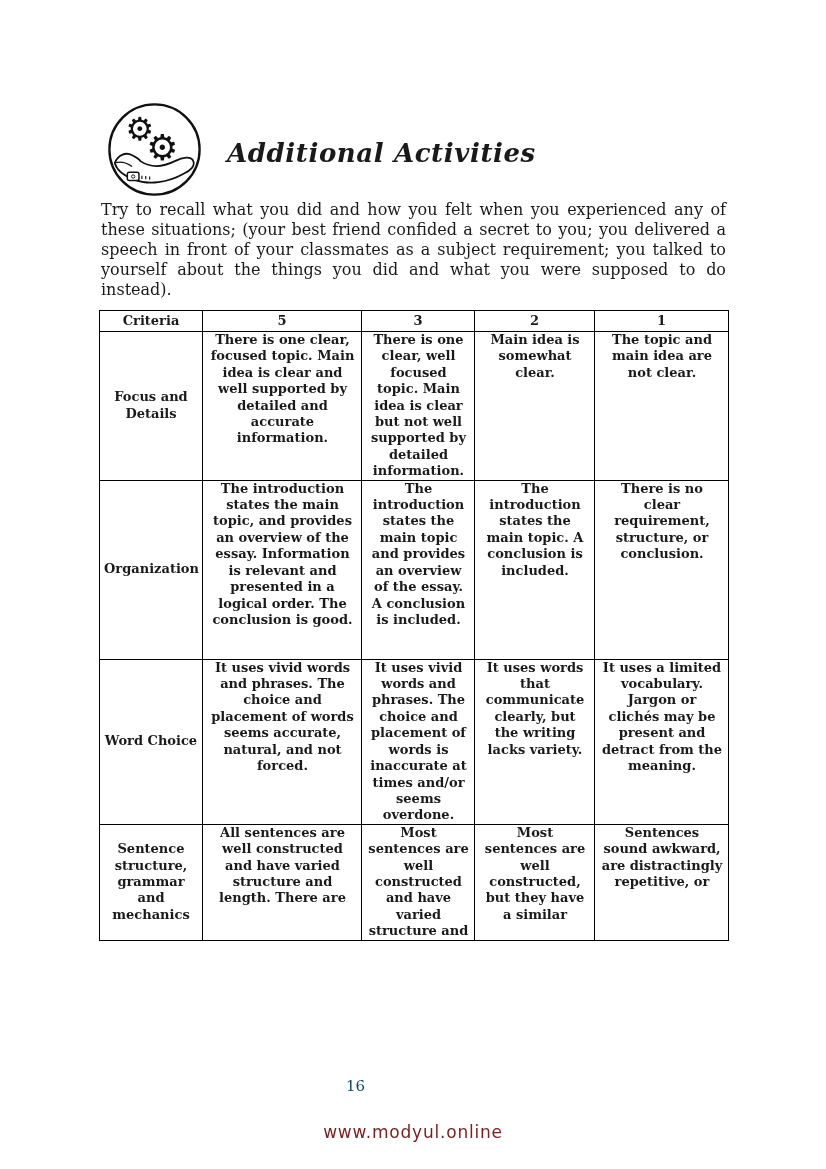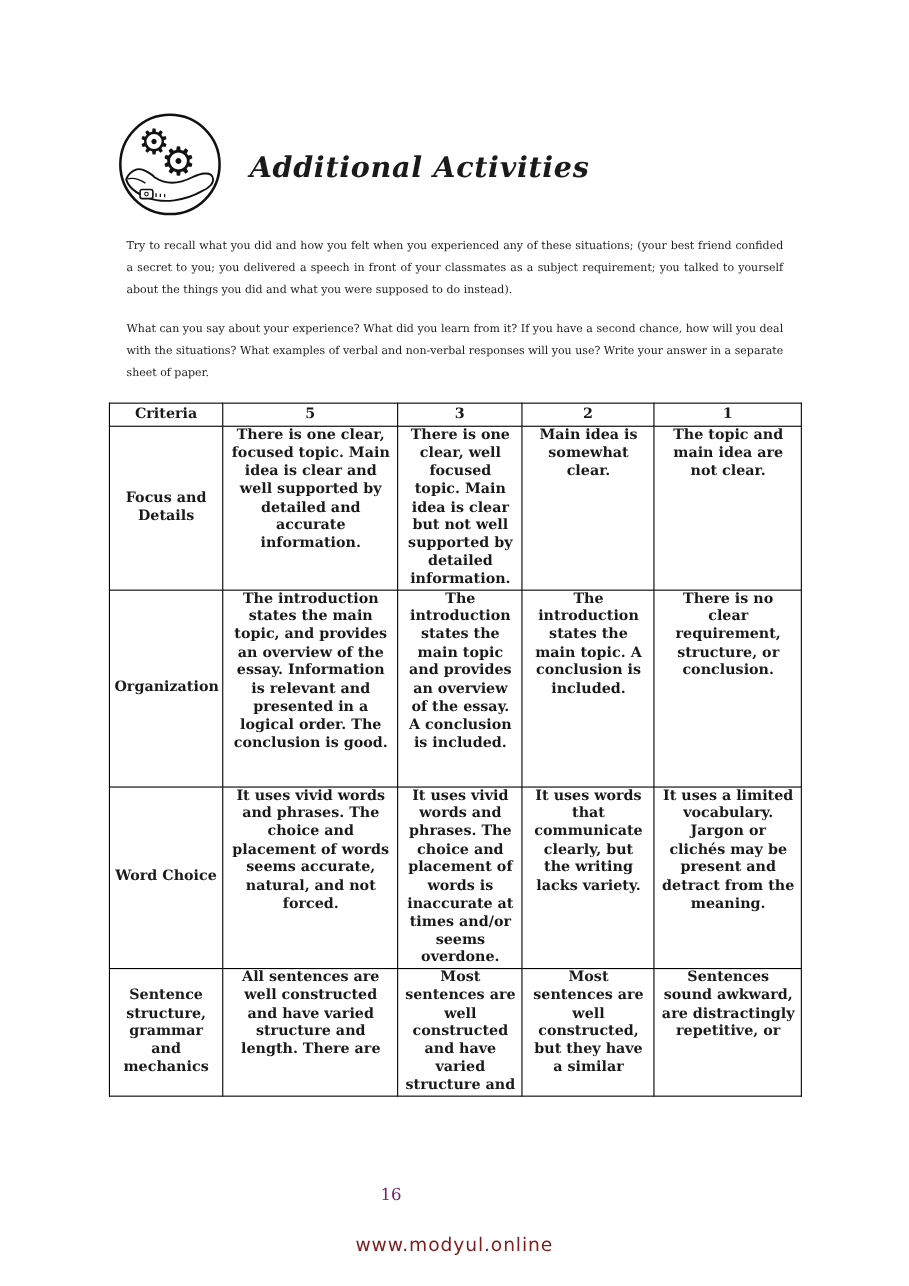--- a/index.html
+++ b/index.html
@@ -19,21 +19,21 @@
   .page-title {
     margin:12px 0 6px 24px;
     font-size:26px; font-weight:bold; font-style:italic;
     letter-spacing:0.6px;
     font-family:"DejaVu Serif", serif;
     white-space:nowrap;
   }
 
   
   p.body {
-    margin:16px; font-size:10px; line-height:20px;
+    margin:2px; font-size:16px; line-height:20px;
     text-align:justify;
   }
   .p1 { margin-top:6px; }
   .p2 { margin-top:13px; }
   .rubric-heading { margin-top:43px; font-style:italic; text-align:left; }
   .directions { margin-top:14px; }
   .italic { font-style:italic; }
 
   
   table.rubric {
@@ -59,21 +59,21 @@
     margin-left:22px;
   }
   tr.r1 { height:130px; }
   tr.r2 { height:179px; }
   tr.r3 { height:163px; }
   tr.r4 { height:82px; }
 
   
   .page-number {
     position:absolute; top:1077px; left:0; width:711px;
-    text-align:center; font-size:15px; color:#701a75;
+    text-align:center; font-size:15px; color:#0c4a6e;
     font-family:"DejaVu Serif", serif;
   }
   .watermark {
     position:absolute; top:1122px; left:0; width:826px;
     text-align:center; font-size:17px; letter-spacing:0.8px;
     color:#7f1d1d; font-family:"DejaVu Sans", sans-serif;
   }
 </style>
 </head>
 <body>
@@ -93,21 +93,20 @@
           <path d="M10,63.5 C16,62 22,64 27,67.5" fill="none" stroke="#111" stroke-width="1.2"></path>
           <rect x="22" y="73.5" width="12" height="8.5" rx="2" fill="#fff" stroke="#111" stroke-width="1.5"></rect>
           <circle cx="28" cy="77.8" r="1.7" fill="none" stroke="#111" stroke-width="1"></circle>
           <path d="M37,77 l0,3.4 M41,77.4 l0,3.2 M45,77.8 l0,3" stroke="#111" stroke-width="1.2"></path>
         </svg>
       </div>
       <h1 class="page-title">Additional Activities</h1>
     </div>
 
     <p class="body p1">Try to recall what you did and how you felt when you experienced any of these situations; (your best friend confided a secret to you; you delivered a speech in front of your classmates as a subject requirement; you talked to yourself about the things you did and what you were supposed to do instead).</p>
-    <p class="body p2">What can you say about your experience? What did you learn from it? If you have a second chance, how will you deal with the situations? What examples of verbal and non-verbal responses will you use? Write your answer in a separate sheet of paper.</p>
 
 
 
     <table class="rubric">
       <colgroup>
         <col style="width:103px">
         <col style="width:159px">
         <col style="width:113px">
         <col style="width:120px">
         <col style="width:134px">

